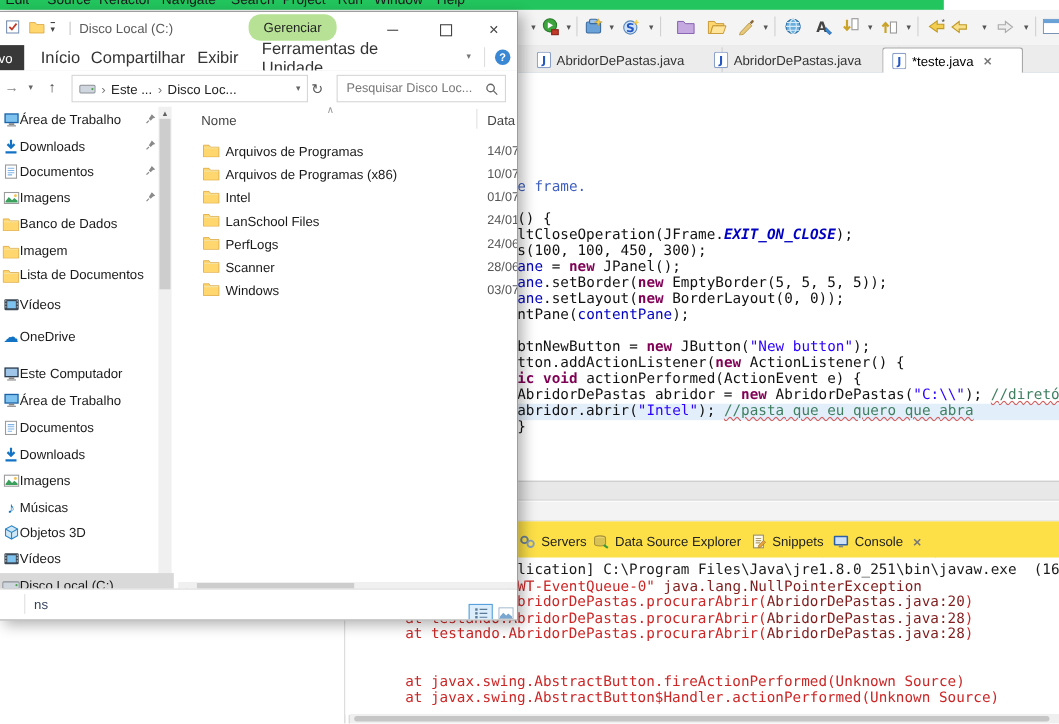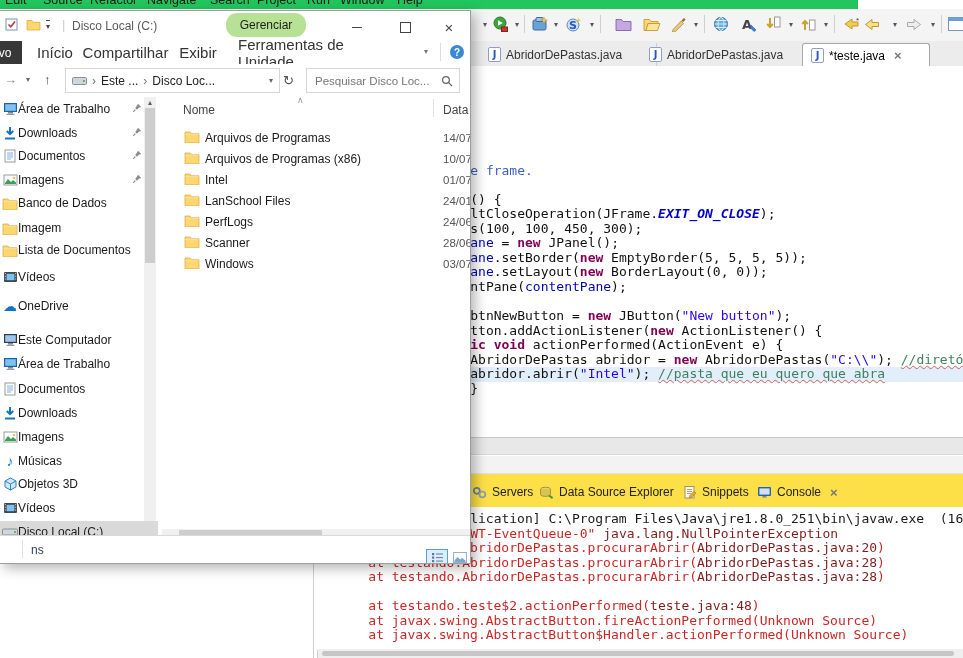--- a/index.html
+++ b/index.html
@@ -332,21 +332,20 @@
         <span>Console</span>
         <span class="tab-close">×</span>
       </div>
     </div>
   <div class="abs" id="ec-console">
       <div class="con-line" style="top: 5px; left: -63px;"><span class="out">&lt;terminated&gt; teste [Java Application] C:\Program Files\Java\jre1.8.0_251\bin\javaw.exe  (16/07/2020 17:31:58 – 17:32:09)</span></div>
       <div class="con-line" style="top: 19.5px; left: -16px;"><span class="err">Exception in thread "AWT-EventQueue-0" </span><span class="lnk">java.lang.NullPointerException</span></div>
       <div class="con-line" style="top: 34px; left: 23px;"><span class="err">    at testando.AbridorDePastas.procurarAbrir(</span><span class="lnk">AbridorDePastas.java:20</span><span class="err">)</span></div>
       <div class="con-line" style="top: 48.5px; left: 23px;"><span class="err">    at testando.AbridorDePastas.procurarAbrir(</span><span class="lnk">AbridorDePastas.java:28</span><span class="err">)</span></div>
       <div class="con-line" style="top: 63px; left: 23px;"><span class="err">    at testando.AbridorDePastas.procurarAbrir(</span><span class="lnk">AbridorDePastas.java:28</span><span class="err">)</span></div>
-      <div class="con-line" style="top: 92px; left: 23px;"><span class="err">    at testando.teste$2.actionPerformed(</span><span class="lnk">teste.java:48</span><span class="err">)</span></div>
       <div class="con-line" style="top: 106.5px; left: 23px;"><span class="err">    at javax.swing.AbstractButton.fireActionPerformed(Unknown Source)</span></div>
       <div class="con-line" style="top: 121px; left: 23px;"><span class="err">    at javax.swing.AbstractButton$Handler.actionPerformed(Unknown Source)</span></div>
     </div>
   <div class="abs" id="con-scroll">
     <div class="abs" id="con-thumb"></div>
   </div>
 
   <div class="abs" id="explorer">
     <div class="xw" id="x-title">
       <span class="xw icon" style="left:5px;top:7px;">

